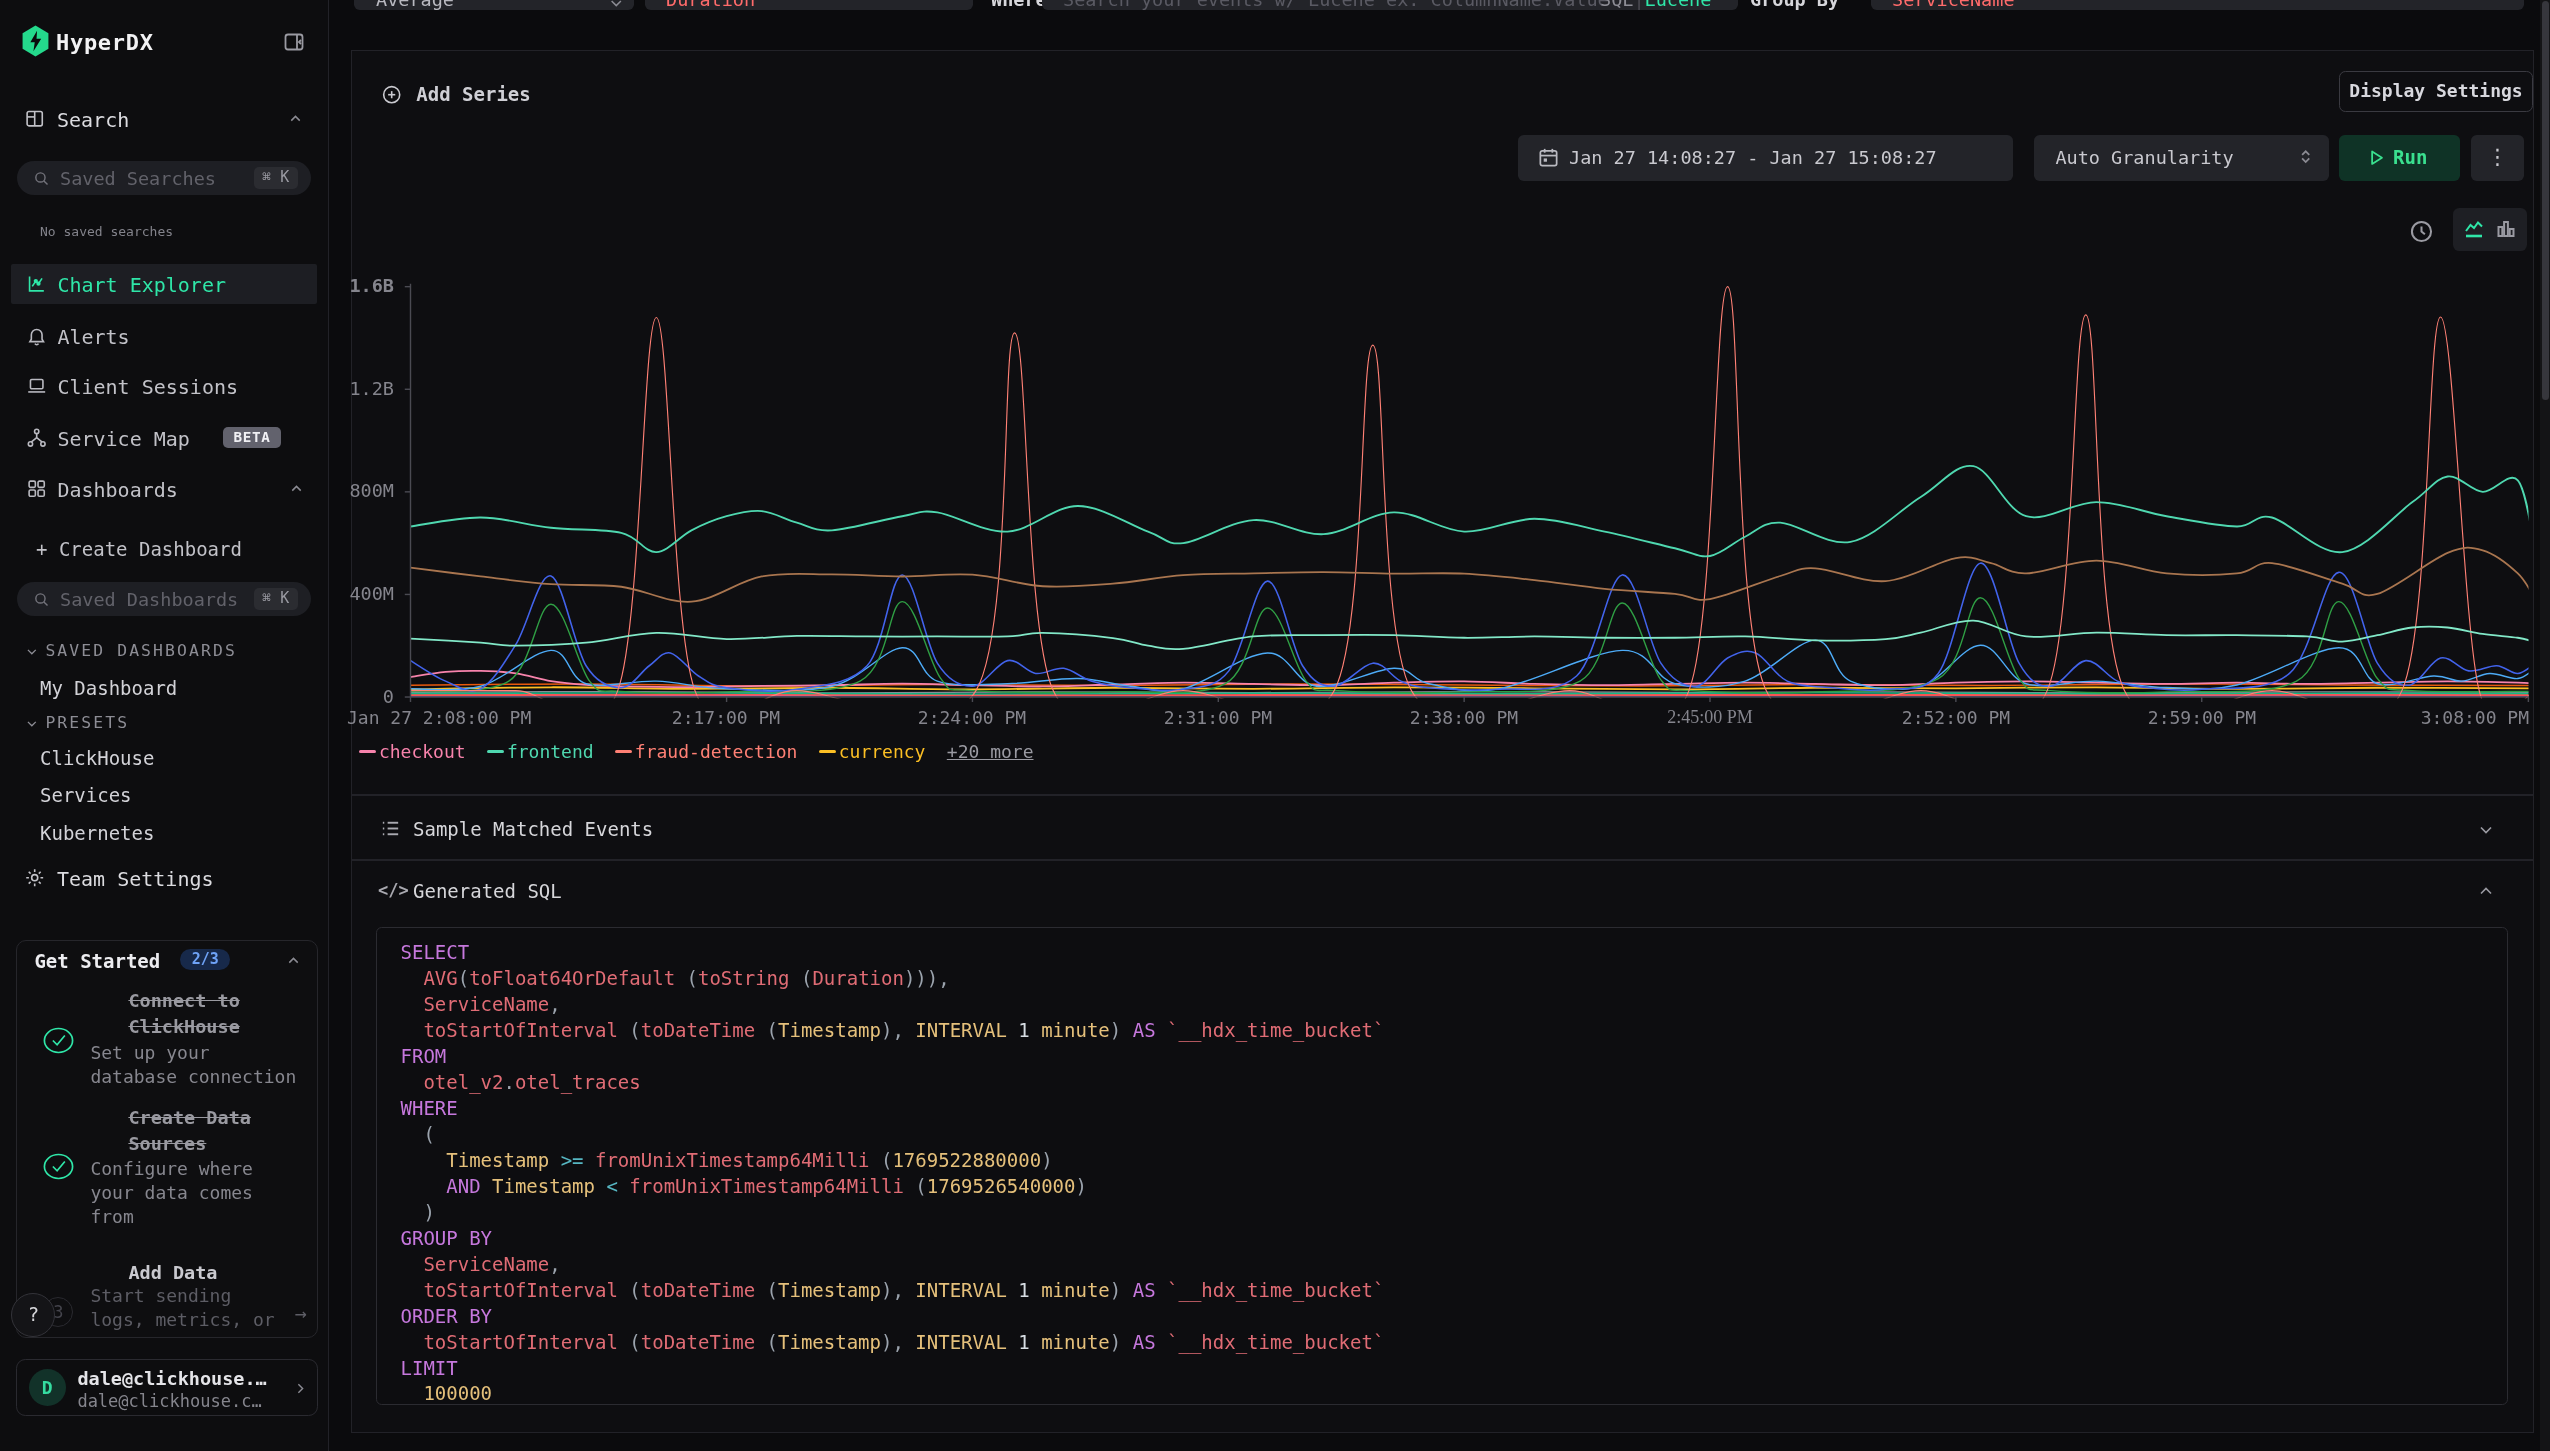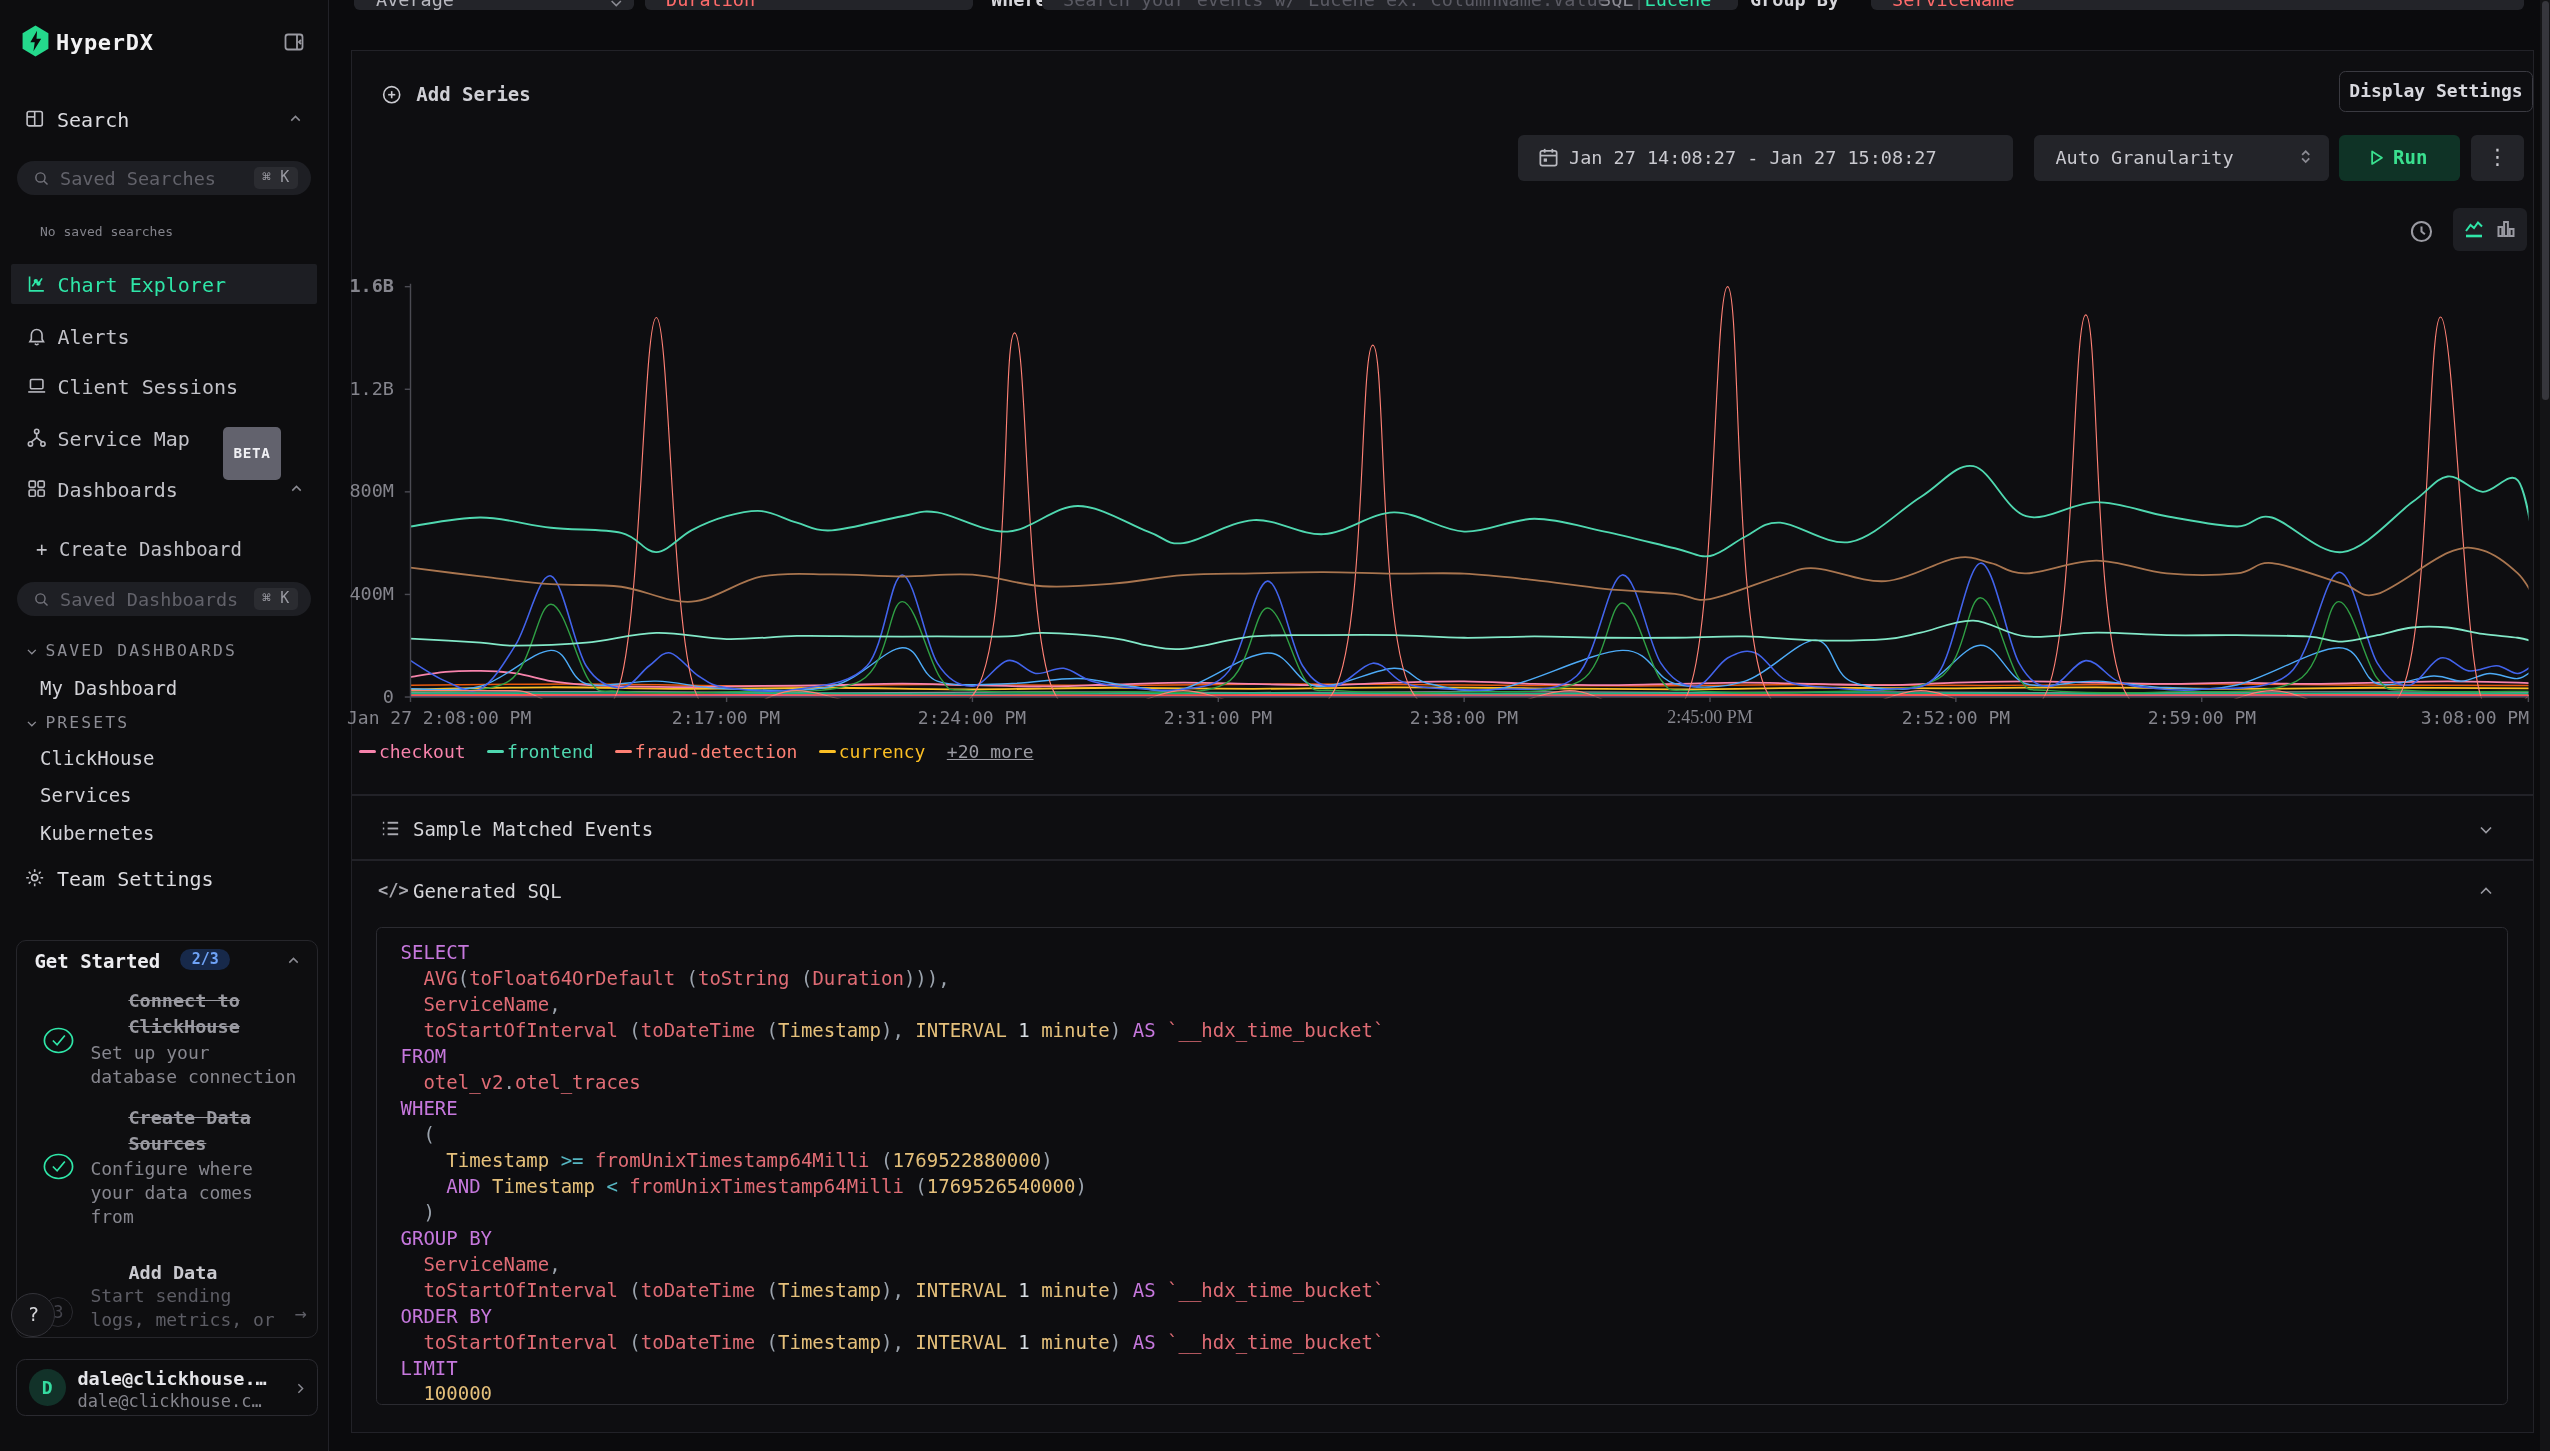--- a/index.html
+++ b/index.html
@@ -18,21 +18,21 @@
   .sect-head .ch{position:absolute;left:287px;top:7.1px;width:17px;height:17px;color:#8b8b93;}
   .pill{position:absolute;left:17px;width:294px;height:34px;background:#1e1f24;border-radius:17px;}
   .pill .ic{position:absolute;left:15.7px;top:8.6px;width:17px;height:17px;color:#73737b;}
   .pill .ph{position:absolute;left:43px;top:7.1px;font-size:18.5px;color:#62626a;}
   .pill .kbd{position:absolute;right:13px;top:6.4px;height:21.4px;padding:0 8.6px;background:#2b2c31;border-radius:5px;font-size:15px;line-height:21.4px;color:#9a9aa2;}
   .nav-item{position:absolute;left:11.4px;width:306px;height:40px;border-radius:2px;cursor:pointer;}
   .nav-item .ic{position:absolute;left:14.3px;top:9.3px;width:21.4px;height:21.4px;color:#b9b9c0;}
   .nav-item .lb{position:absolute;left:46px;top:9.3px;font-size:20px;color:#c2c2c8;white-space:nowrap;}
   .nav-item.active{background:#1d1e23;}
   .nav-item.active .ic,.nav-item.active .lb{color:#2fe6a8;}
-  .nav-item .badge{position:absolute;left:212px;top:9.3px;height:20.7px;padding:16px 10px;background:#62626d;border-radius:5px;font-size:14.3px;font-weight:bold;line-height:20.7px;color:#f0f0f4;letter-spacing:0.7px;}
+  .nav-item .badge{position:absolute;left:212px;top:9.3px;height:20.7px;padding:0 10px;background:#62626d;border-radius:5px;font-size:14.3px;font-weight:bold;line-height:20.7px;color:#f0f0f4;letter-spacing:0.7px;}
   .nav-item .ch{position:absolute;left:277px;top:11.4px;width:17px;height:17px;color:#8b8b93;}
   .sub-link{position:absolute;left:40px;font-size:19px;color:#d2d2d7;cursor:pointer;white-space:nowrap;}
   .grp-head{position:absolute;left:24px;height:21.4px;color:#8d8d95;cursor:pointer;white-space:nowrap;}
   .grp-head .ch{display:inline-block;vertical-align:-3.6px;width:15.7px;height:15.7px;margin-right:5.7px;}
   .grp-head .tx{font-size:16.4px;letter-spacing:2.1px;}
   
   .gs-card{position:absolute;left:16.4px;top:940px;width:302px;height:398px;border:0.7px solid #26262b;border-radius:10px;box-sizing:border-box;background:#0e0e10;overflow:hidden;}
   .gs-title{position:absolute;left:17px;top:9.3px;font-size:19px;font-weight:bold;color:#ececf0;}
   .gs-badge{position:absolute;left:163px;top:7.8px;height:21.4px;padding:0 11.4px;border-radius:10.7px;background:#17294a;color:#6fa3f7;font-size:15px;font-weight:bold;line-height:21.4px;}
   .gs-ch{position:absolute;left:268px;top:11.4px;width:17px;height:17px;color:#8b8b93;}

